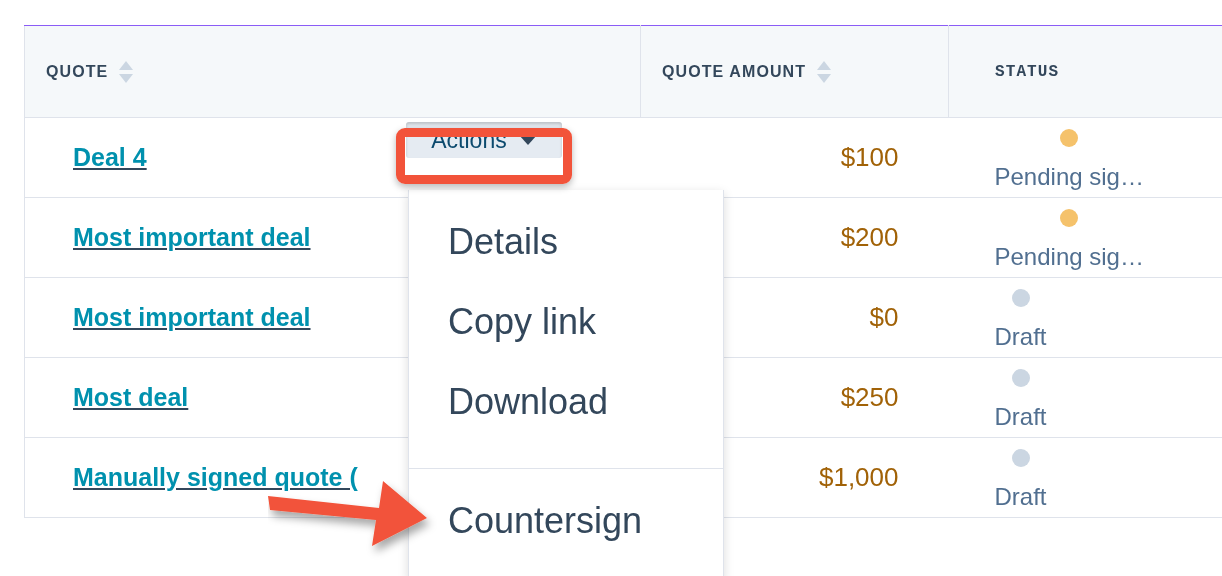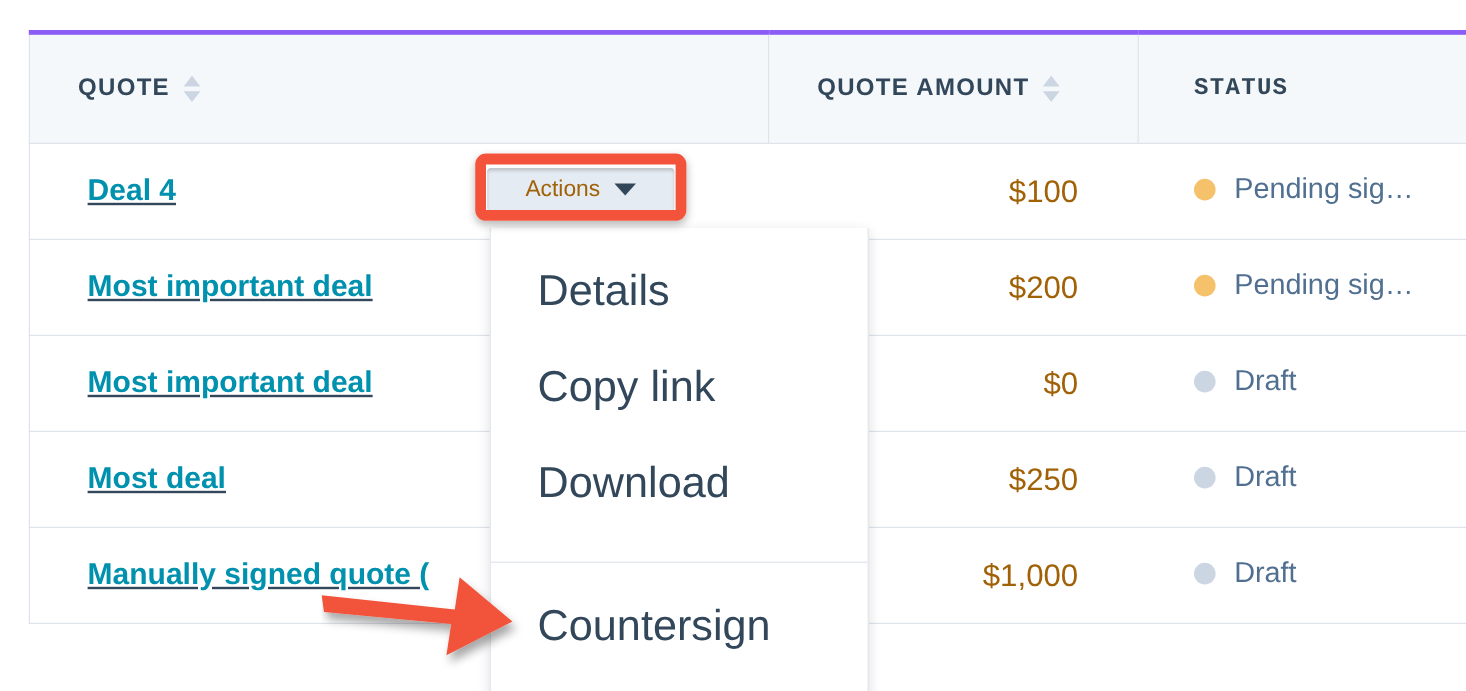--- a/index.html
+++ b/index.html
@@ -28,27 +28,27 @@
 
   #quotes-table col.c-quote   { width: 616px; }
   #quotes-table col.c-amount  { width: 308px; }
   #quotes-table col.c-status  { width: 274px; }
 
   
   thead tr { background: #f5f8fa; }
   thead th {
     height: 92px;
     box-sizing: border-box;
-    padding: 0 40px;
-    border-top: 4px solid #8b5cf6;
+    padding: 0 21px;
+    border-top: 1px solid #8b5cf6;
     border-bottom: 1px solid #dfe3eb;
     border-right: 1px solid #dfe3eb;
     vertical-align: middle;
     background: #f5f8fa;
-    font-size: 20px;
+    font-size: 16px;
     font-weight: 700;
     letter-spacing: 1.1px;
     color: #33475b;
     text-align: left;
     white-space: nowrap;
   }
   thead th.th-quote { border-left: 1px solid #dfe3eb; }
   thead th.th-status { border-right: 1px solid #dfe3eb; padding-left: 46px; font-family: Liberation Mono, monospace; }
 
   .th-inner {
@@ -106,42 +106,42 @@
   }
 
   .quote-link {
     color: #0091ae;
     font-weight: 700;
     font-size: 25px;
     text-decoration: none;
     cursor: pointer;
   }
 
-  .status-wrap { display: inline-flex; align-items: center; gap: 16px; }
+  .status-wrap { display: inline-flex; align-items: center; gap: 16px; flex-direction: column; }
   .status-dot {
     width: 18px; height: 18px;
     border-radius: 50%;
     flex: 0 0 18px;
     display: inline-block;
   }
 
   
   #actions-button {
     position: absolute;
     left: 406px;
-    top: 140px;
+    top: 122px;
     width: 156px;
     height: 36px;
     box-sizing: border-box;
     background: #e5ebf2;
     border: none;
     border-radius: 3px;
-    color: #a16207;
+    color: #0c4a6e;
     font-family: "Liberation Sans", sans-serif;
-    font-size: 19px;
+    font-size: 23px;
     display: flex;
     align-items: center;
     justify-content: center;
     gap: 12px;
     cursor: pointer;
     box-shadow: inset 0 2px 3px rgba(0,0,0,0.18);
     z-index: 6;
   }
   #actions-button .caret {
     width: 0; height: 0;

